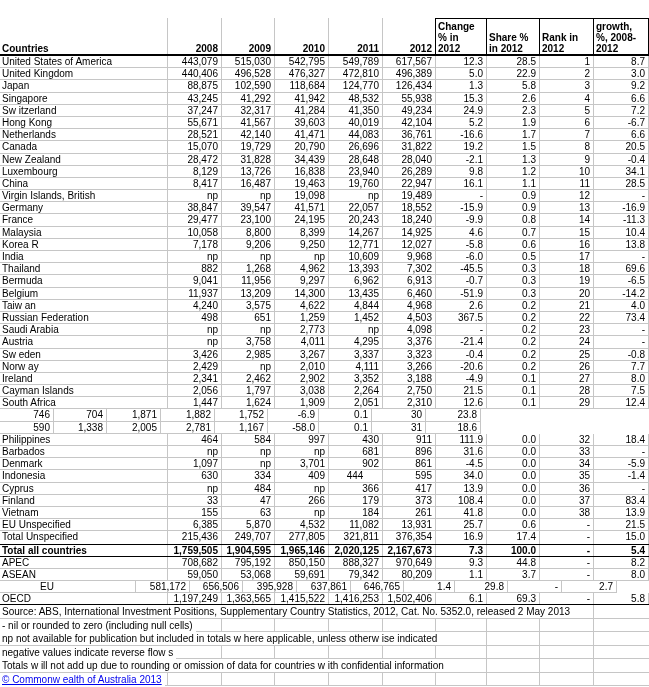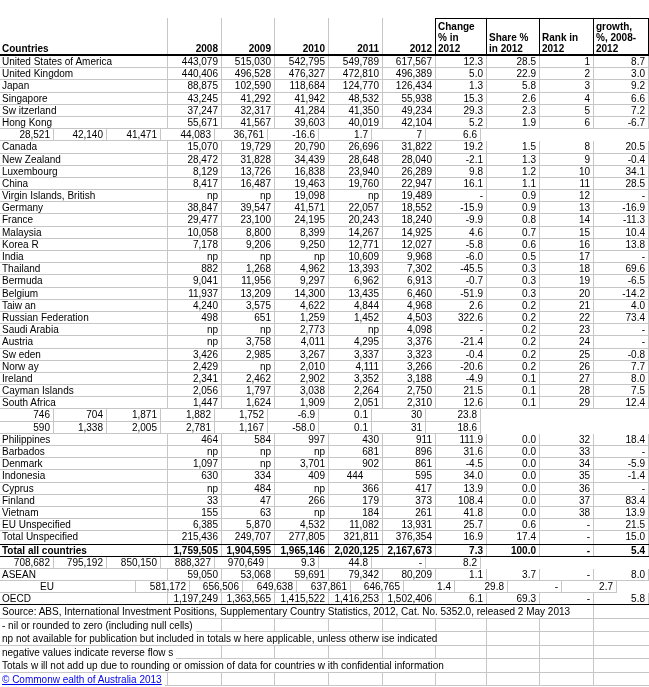--- a/index.html
+++ b/index.html
@@ -150,38 +150,39 @@
         <div class="cell num" style="width: 54px;"><span>4</span></div>
         <div class="cell num" style="width: 55px;"><span>6.6</span></div>
       </div>
       <div class="row r-main">
         <div class="cell" style="width: 168px;"><span>Sw itzerland</span></div>
         <div class="cell num" style="width: 54px;"><span>37,247</span></div>
         <div class="cell num" style="width: 53px;"><span>32,317</span></div>
         <div class="cell num" style="width: 54px;"><span>41,284</span></div>
         <div class="cell num" style="width: 54px;"><span>41,350</span></div>
         <div class="cell num" style="width: 53px;"><span>49,234</span></div>
-        <div class="cell num" style="width: 51px;"><span>29.3</span></div>
+        <div class="cell num" style="width: 51px;"><span>24.9</span></div>
         <div class="cell num" style="width: 53px;"><span>2.3</span></div>
         <div class="cell num" style="width: 54px;"><span>5</span></div>
         <div class="cell num" style="width: 55px;"><span>7.2</span></div>
       </div>
       <div class="row r-main">
         <div class="cell" style="width: 168px;"><span>Hong Kong</span></div>
         <div class="cell num" style="width: 54px;"><span>55,671</span></div>
         <div class="cell num" style="width: 53px;"><span>41,567</span></div>
         <div class="cell num" style="width: 54px;"><span>39,603</span></div>
         <div class="cell num" style="width: 54px;"><span>40,019</span></div>
         <div class="cell num" style="width: 53px;"><span>42,104</span></div>
         <div class="cell num" style="width: 51px;"><span>5.2</span></div>
         <div class="cell num" style="width: 53px;"><span>1.9</span></div>
         <div class="cell num" style="width: 54px;"><span>6</span></div>
         <div class="cell num" style="width: 55px;"><span>-6.7</span></div>
       </div>
       <div class="row r-main">
+        <div class="cell" style="width: 168px;"><span>Netherlands</span></div>
         <div class="cell num" style="width: 54px;"><span>28,521</span></div>
         <div class="cell num" style="width: 53px;"><span>42,140</span></div>
         <div class="cell num" style="width: 54px;"><span>41,471</span></div>
         <div class="cell num" style="width: 54px;"><span>44,083</span></div>
         <div class="cell num" style="width: 53px;"><span>36,761</span></div>
         <div class="cell num" style="width: 51px;"><span>-16.6</span></div>
         <div class="cell num" style="width: 53px;"><span>1.7</span></div>
         <div class="cell num" style="width: 54px;"><span>7</span></div>
         <div class="cell num" style="width: 55px;"><span>6.6</span></div>
       </div>
@@ -353,21 +354,21 @@
         <div class="cell num" style="width: 54px;"><span>21</span></div>
         <div class="cell num" style="width: 55px;"><span>4.0</span></div>
       </div>
       <div class="row r-main">
         <div class="cell" style="width: 168px;"><span>Russian Federation</span></div>
         <div class="cell num" style="width: 54px;"><span>498</span></div>
         <div class="cell num" style="width: 53px;"><span>651</span></div>
         <div class="cell num" style="width: 54px;"><span>1,259</span></div>
         <div class="cell num" style="width: 54px;"><span>1,452</span></div>
         <div class="cell num" style="width: 53px;"><span>4,503</span></div>
-        <div class="cell num" style="width: 51px;"><span>322.6</span></div>
+        <div class="cell num" style="width: 51px;"><span>367.5</span></div>
         <div class="cell num" style="width: 53px;"><span>0.2</span></div>
         <div class="cell num" style="width: 54px;"><span>22</span></div>
         <div class="cell num" style="width: 55px;"><span>73.4</span></div>
       </div>
       <div class="row r-main">
         <div class="cell" style="width: 168px;"><span>Saudi Arabia</span></div>
         <div class="cell num" style="width: 54px;"><span>np</span></div>
         <div class="cell num" style="width: 53px;"><span>np</span></div>
         <div class="cell num" style="width: 54px;"><span>2,773</span></div>
         <div class="cell num" style="width: 54px;"><span>np</span></div>
@@ -585,20 +586,21 @@
         <div class="cell num" style="width: 53px;"><span>1,904,595</span></div>
         <div class="cell num" style="width: 54px;"><span>1,965,146</span></div>
         <div class="cell num" style="width: 54px;"><span>2,020,125</span></div>
         <div class="cell num" style="width: 53px;"><span>2,167,673</span></div>
         <div class="cell num" style="width: 51px;"><span>7.3</span></div>
         <div class="cell num" style="width: 53px;"><span>100.0</span></div>
         <div class="cell num" style="width: 54px;"><span>-</span></div>
         <div class="cell num" style="width: 55px;"><span>5.4</span></div>
       </div>
       <div class="row r-group">
+        <div class="cell" style="width: 168px;"><span>APEC</span></div>
         <div class="cell num" style="width: 54px;"><span>708,682</span></div>
         <div class="cell num" style="width: 53px;"><span>795,192</span></div>
         <div class="cell num" style="width: 54px;"><span>850,150</span></div>
         <div class="cell num" style="width: 54px;"><span>888,327</span></div>
         <div class="cell num" style="width: 53px;"><span>970,649</span></div>
         <div class="cell num" style="width: 51px;"><span>9.3</span></div>
         <div class="cell num" style="width: 53px;"><span>44.8</span></div>
         <div class="cell num" style="width: 54px;"><span>-</span></div>
         <div class="cell num" style="width: 55px;"><span>8.2</span></div>
       </div>
@@ -611,21 +613,21 @@
         <div class="cell num" style="width: 53px;"><span>80,209</span></div>
         <div class="cell num" style="width: 51px;"><span>1.1</span></div>
         <div class="cell num" style="width: 53px;"><span>3.7</span></div>
         <div class="cell num" style="width: 54px;"><span>-</span></div>
         <div class="cell num" style="width: 55px;"><span>8.0</span></div>
       </div>
       <div class="row r-group">
         <div class="cell" style="width: 136px; padding-left: 40px;"><span>EU</span></div>
         <div class="cell num" style="width: 54px;"><span>581,172</span></div>
         <div class="cell num" style="width: 53px;"><span>656,506</span></div>
-        <div class="cell num" style="width: 54px;"><span>649,638</span></div>
+        <div class="cell num" style="width: 54px;"><span>395,928</span></div>
         <div class="cell num" style="width: 54px;"><span>637,861</span></div>
         <div class="cell num" style="width: 53px;"><span>646,765</span></div>
         <div class="cell num" style="width: 51px;"><span>1.4</span></div>
         <div class="cell num" style="width: 53px;"><span>29.8</span></div>
         <div class="cell num" style="width: 54px;"><span>-</span></div>
         <div class="cell num" style="width: 55px;"><span>2.7</span></div>
       </div>
       <div class="row r-group last">
         <div class="cell" style="width: 168px;"><span>OECD</span></div>
         <div class="cell num" style="width: 54px;"><span>1,197,249</span></div>

